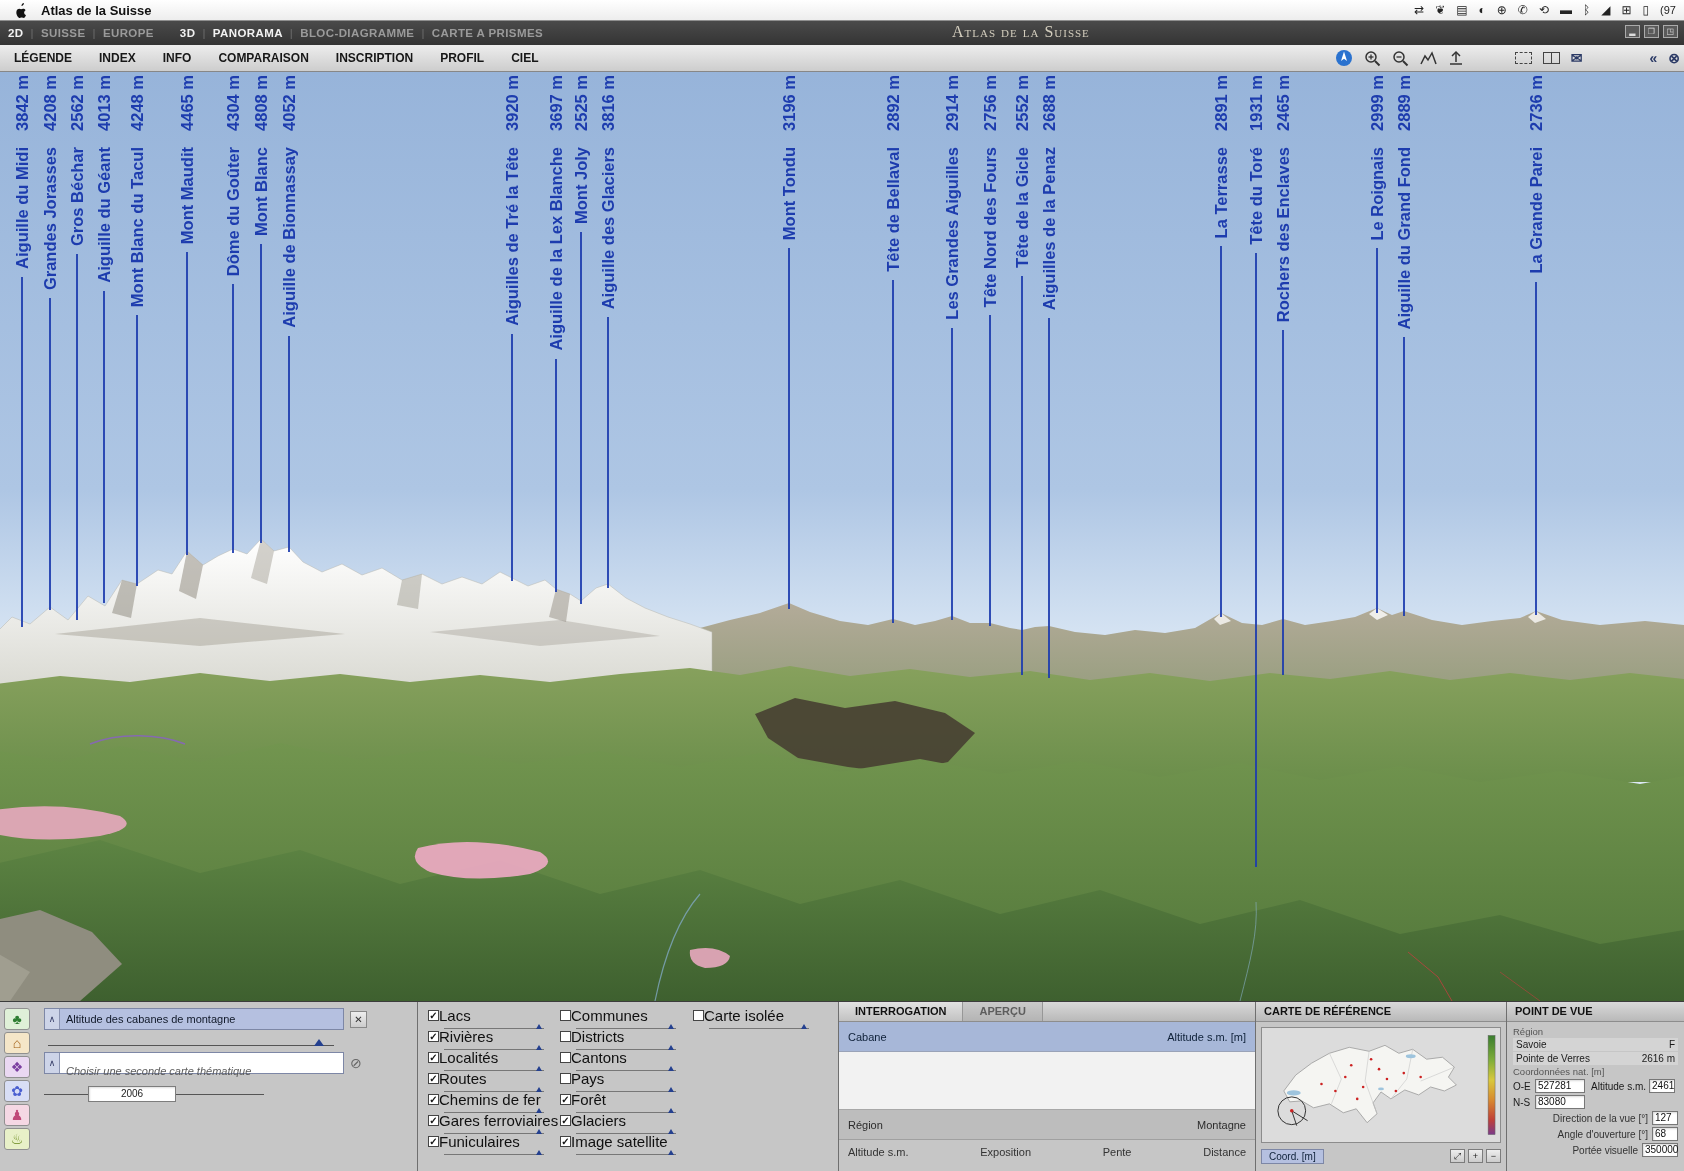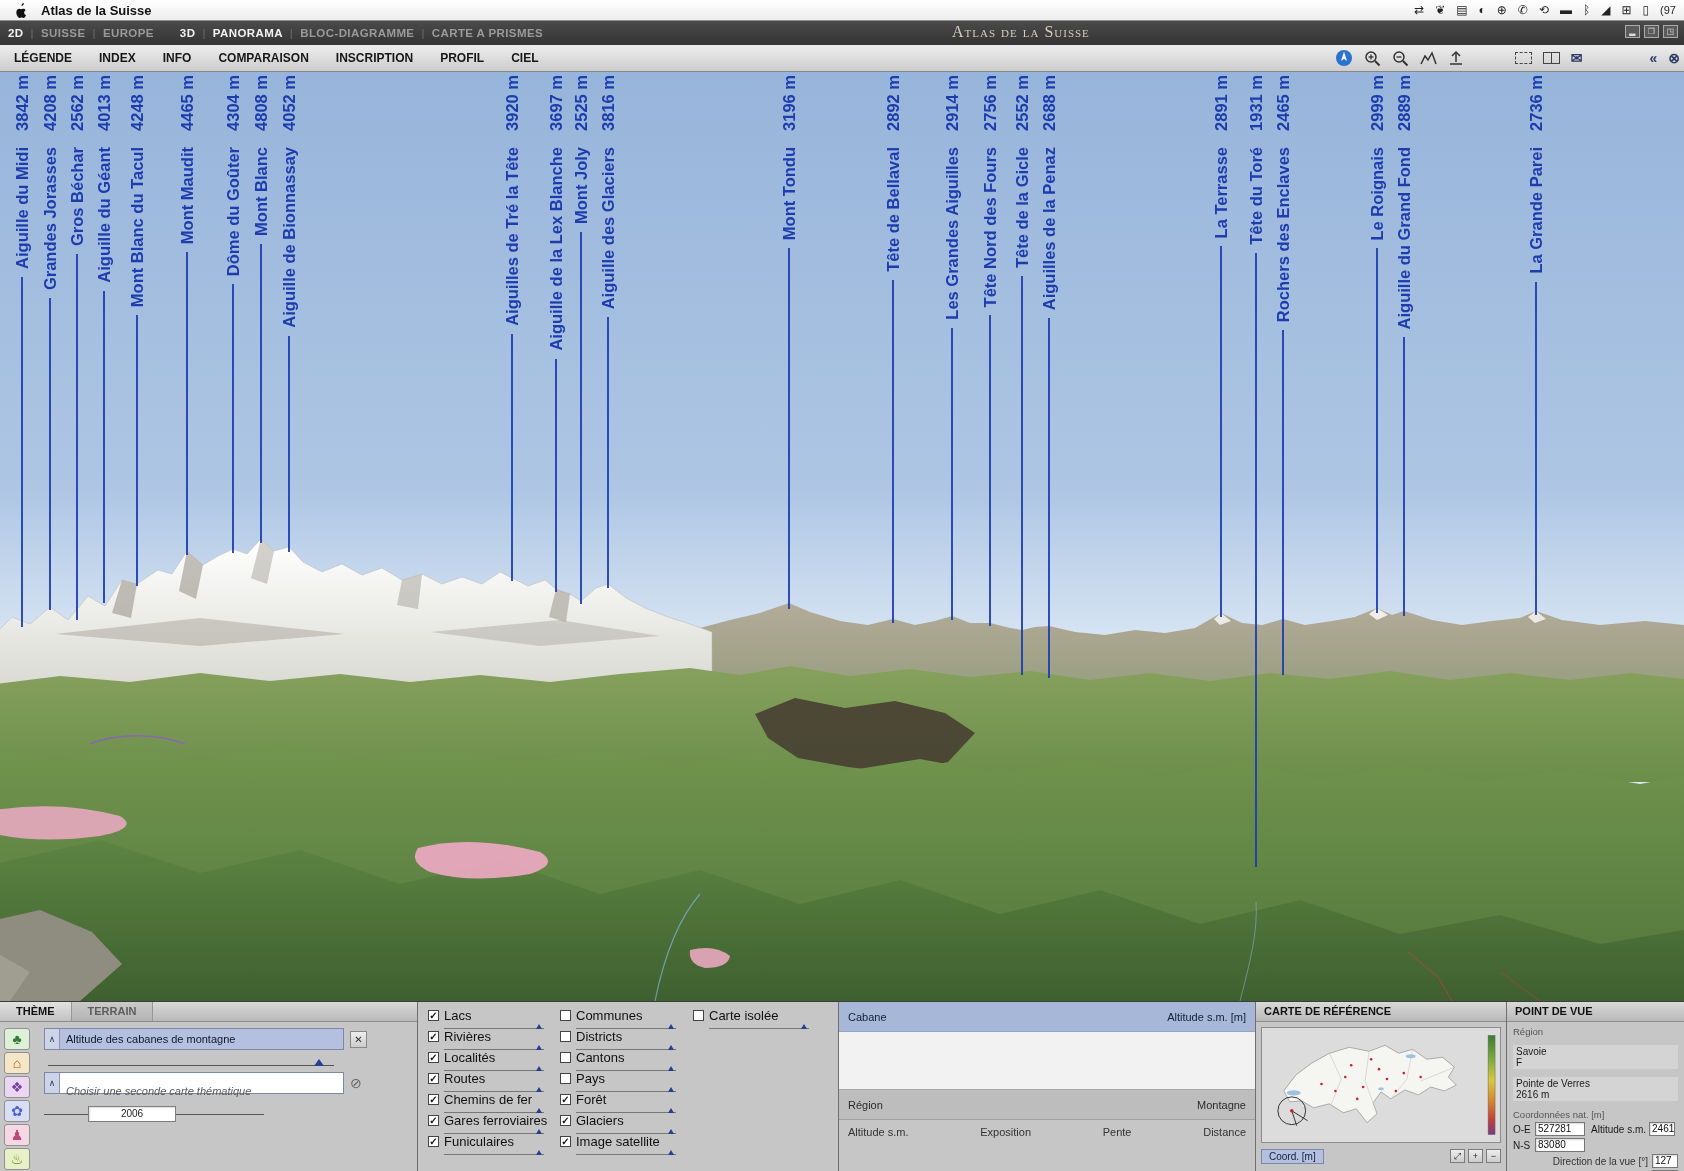--- a/index.html
+++ b/index.html
@@ -89,21 +89,21 @@
              text-align:center; line-height:14px; color:#222; box-shadow:inset 1px 1px 2px #00000022; }
 
   
   .bm-body { display:flex; padding:7px 8px 0 10px; }
   .bm-col { display:flex; flex-direction:column; }
   .bm-c1 { width:132px; } .bm-c2 { width:133px; } .bm-c3 { width:120px; }
   .cb-item { margin-bottom:1px; }
   .cb { display:flex; align-items:center; height:13px; cursor:pointer; }
   .box { width:11px; height:11px; border:1px solid #444; background:#fff; font-size:10px; line-height:10px;
          text-align:center; color:#111; font-weight:bold; }
-  .cl { margin-left:5px; font-size:13px; color:#101010; }
+  .cl { font-size:15px; color:#101010; }
   .cb-slider { position:relative; height:7px; margin-left:16px; width:100px; border-bottom:1px solid #777; }
   .cb-mk { position:absolute; right:2px; bottom:-1px; width:0; height:0;
            border-left:3px solid transparent; border-right:3px solid transparent; border-bottom:5px solid #24408f; }
 
   
   .q-row { height:30px; display:flex; justify-content:space-between; align-items:center; padding:0 9px;
            font-size:11px; border-bottom:1px solid #9aa3b8; }
   .q-blue1 { background:#a7b7d8; color:#0e2038; }
   .q-blue2 { background:#b3c0dd; color:#0e2038; }
   .q-white { background:#f2f2f2; height:58px; border-bottom:1px solid #a8a8a8; }
@@ -115,21 +115,21 @@
   .map-wrap { margin:5px 5px 3px 5px; height:116px; border:1px solid #8c8c8c; background:#dcdcdc; position:relative; }
   .coord-row { display:flex; align-items:center; padding:0 5px; height:20px; }
   .coord-box { background:#b5c0e0; border:1px solid #7d87a6; padding:1px 7px; font-size:10px; color:#0e2038; }
   .map-btns { margin-left:auto; display:flex; gap:3px; }
   .map-btn { width:15px; height:14px; border:1px solid #7c7c7c; background:linear-gradient(#eee,#ccc);
              font-size:9px; line-height:12px; text-align:center; cursor:pointer; color:#222; }
 
   
   .vp-body { padding:3px 6px; font-size:10px; color:#1a1a1a; }
   .vp-label { color:#555; font-size:9.5px; margin-top:1px; }
-  .vp-val-row { display:flex; justify-content:space-between; background:#d4d4d4; padding:1px 3px; margin:8px 0;flex-direction:column; }
+  .vp-val-row { display:flex; justify-content:space-between; background:#d4d4d4; padding:1px 3px; margin:1px 0; }
   .vp-row { display:flex; align-items:center; margin:2px 0; }
   .vp-inp { height:14px; border:1px solid #777; background:#fff; font-size:10px; padding:0 2px;
             box-shadow:inset 1px 1px 2px #00000026; color:#111; display:inline-block; line-height:12px; } .w40 { width:36px; } .w30 { width:26px; } .w52 { width:50px; }
   .vp-right { display:flex; justify-content:flex-end; align-items:center; gap:4px; margin:2px 0; color:#333; }
 </style>
 </head>
 <body>
 
 <div class="screen">
 
@@ -418,24 +418,20 @@
           <span class="pk-elev">2736 m</span>
           <span class="pk-name">La Grande Parei</span>
           <i class="pk-line"></i>
         </div>
       </div>
   </div>
 
   <div class="panels">
 
     <section class="panel p-theme">
-      <div class="tabrow">
-        <span class="tab">THÈME</span>
-        <span class="tab inactive">TERRAIN</span>
-      </div>
       <div class="theme-body">
         <div class="icon-col" id="theme-icons">
             <span class="th-ic" style="background: rgb(223, 240, 216); color: rgb(46, 125, 50);">♣</span>
             <span class="th-ic" style="background: rgb(245, 230, 200); color: rgb(160, 92, 16);">⌂</span>
             <span class="th-ic" style="background: rgb(234, 216, 242); color: rgb(123, 63, 160);">❖</span>
             <span class="th-ic" style="background: rgb(216, 222, 245); color: rgb(74, 95, 208);">✿</span>
             <span class="th-ic" style="background: rgb(245, 216, 228); color: rgb(192, 72, 120);">♟</span>
             <span class="th-ic" style="background: rgb(232, 240, 200); color: rgb(106, 138, 32);">♨</span>
           </div>
         <div class="theme-main">
@@ -605,20 +601,24 @@
               </label>
               <div class="cb-slider">
                 <i class="cb-mk"></i>
               </div>
             </div>
           </div>
       </div>
     </section>
 
     <section class="panel p-query">
+      <div class="tabrow">
+        <span class="tab">INTERROGATION</span>
+        <span class="tab inactive">APERÇU</span>
+      </div>
       <div class="q-row q-blue1">
         <span>Cabane</span>
         <span>Altitude s.m. [m]</span>
       </div>
       <div class="q-white"></div>
       <div class="q-row q-gray">
         <span>Région</span>
         <span>Montagne</span>
       </div>
       <div class="q-stats">

